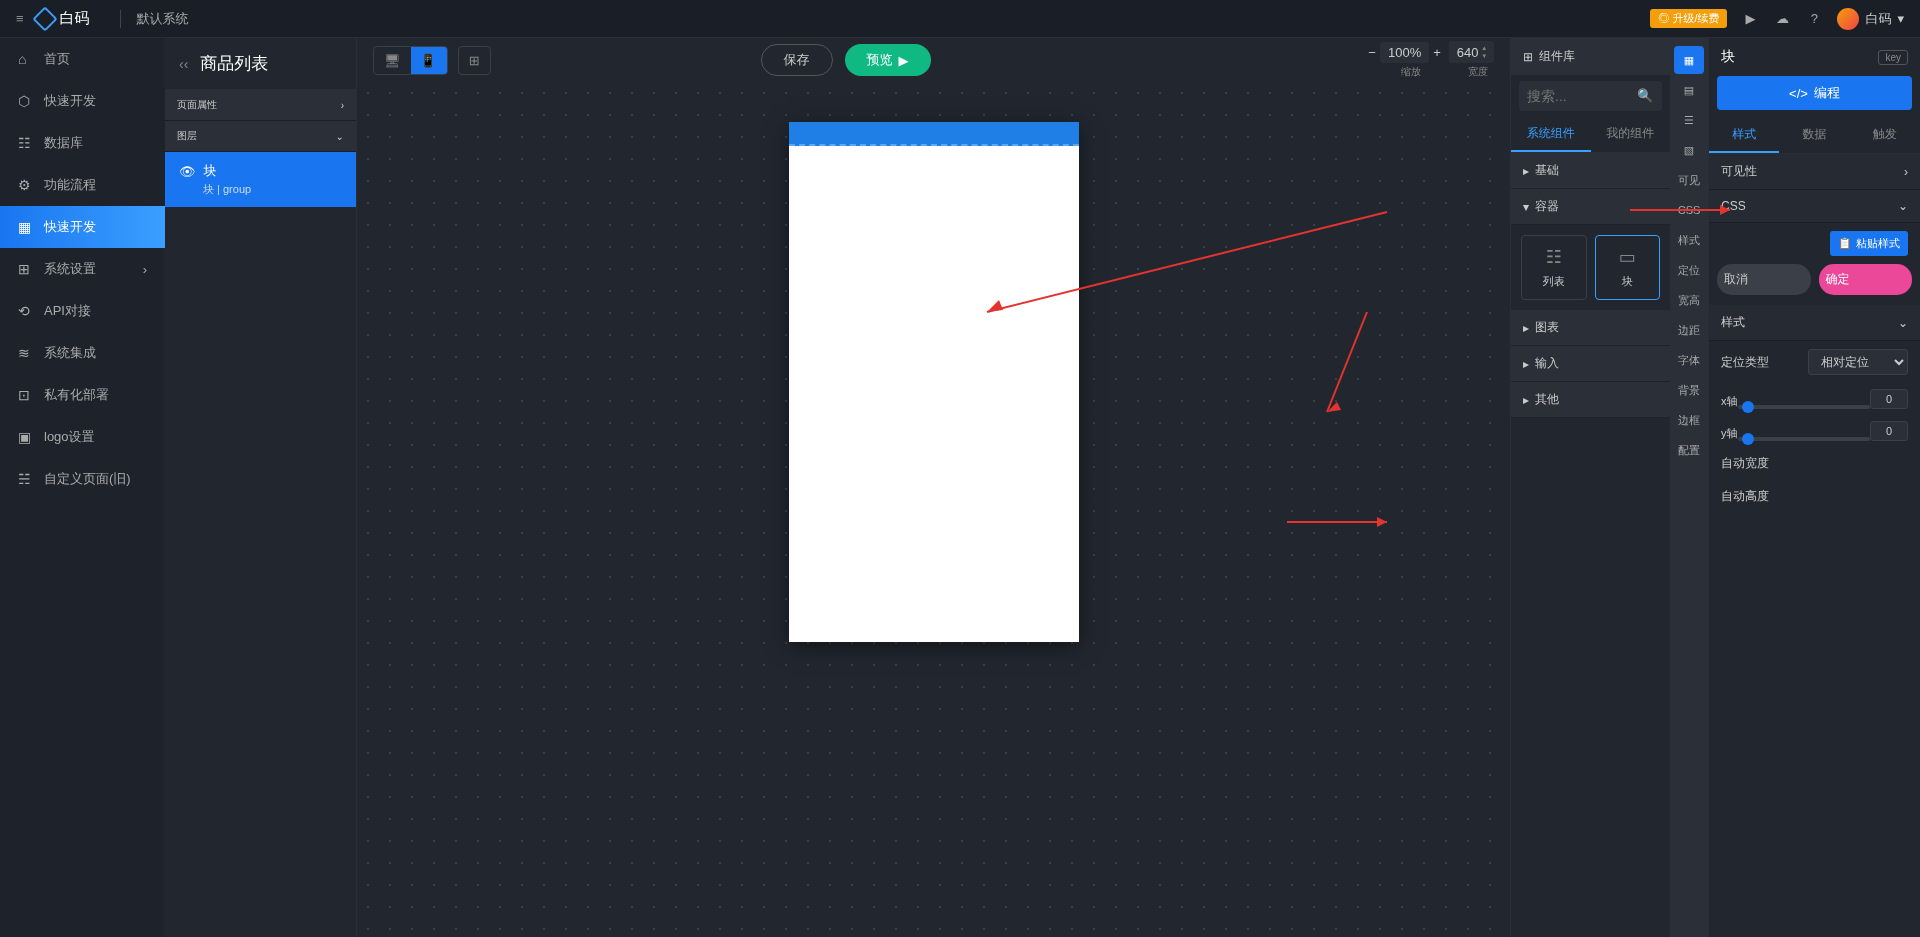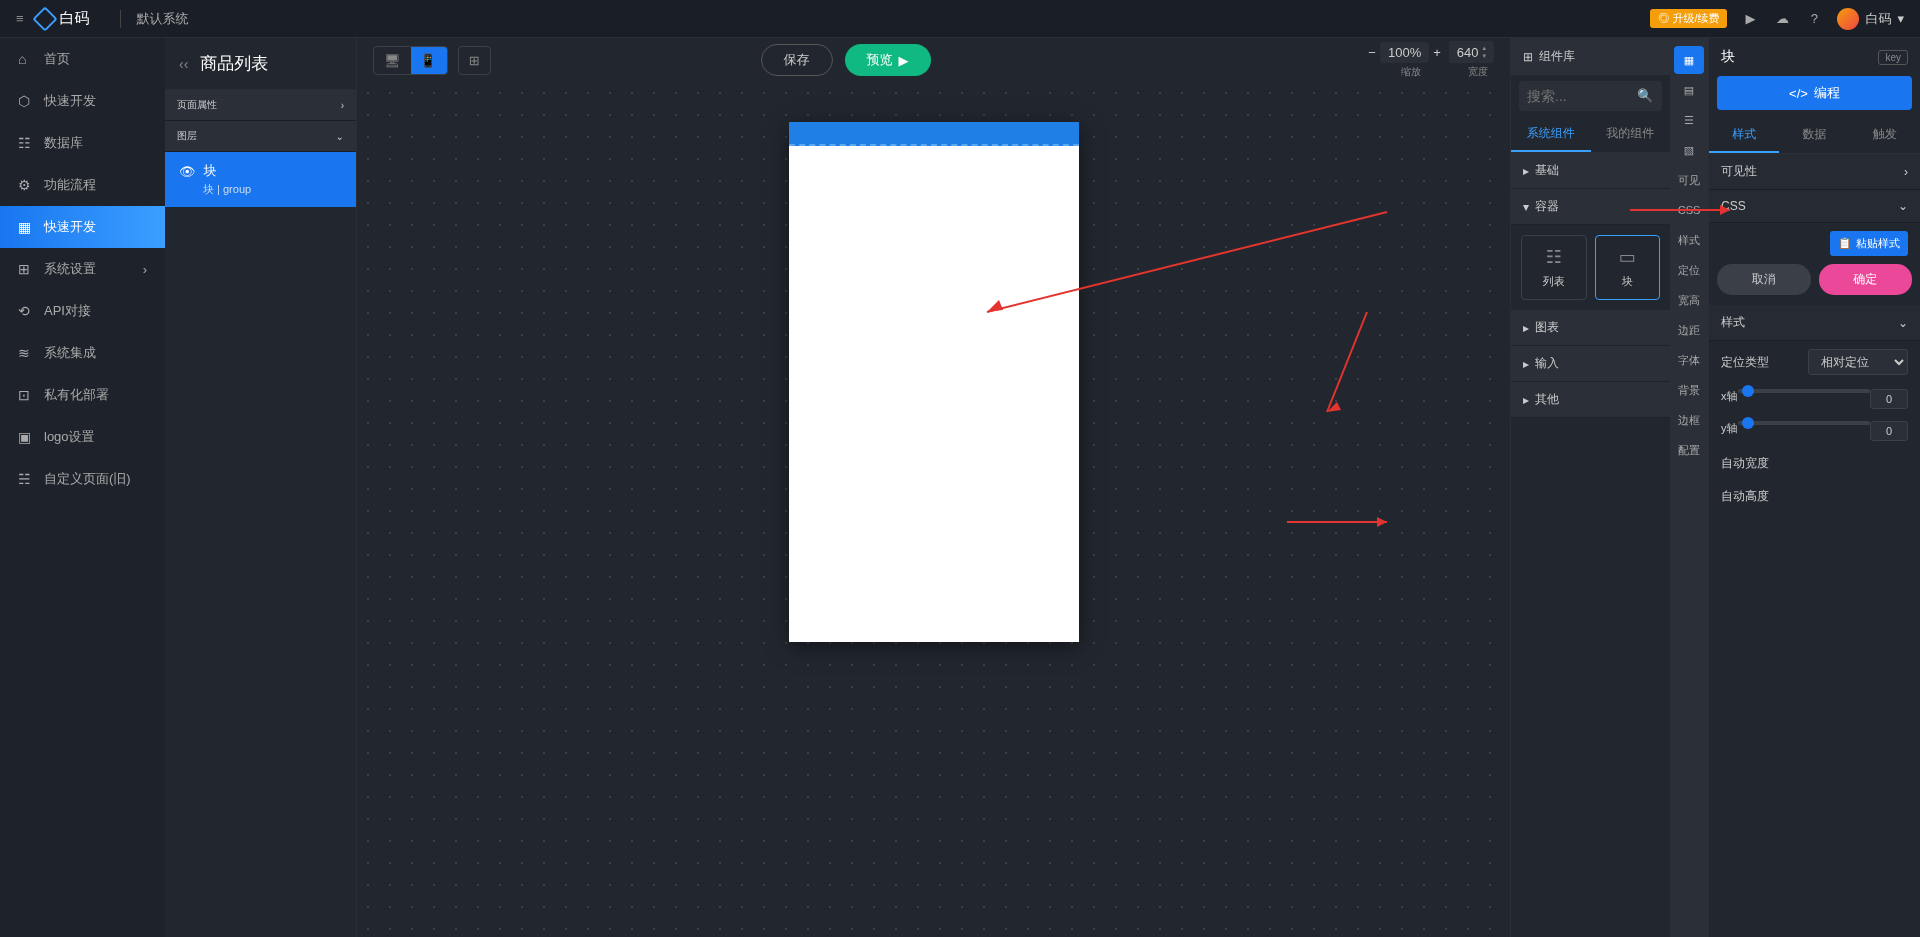--- a/index.html
+++ b/index.html
@@ -90,28 +90,28 @@
 .props-tabs { display: flex; border-bottom: 1px solid #2a2e36; }
 .props-tab { flex: 1; text-align: center; padding: 8px 0; font-size: 12px; cursor: pointer; color: #888; }
 .props-tab.active { color: #3a9fff; border-bottom: 2px solid #3a9fff; }
 .prop-section { padding: 9px 12px; background: #262b33; border-bottom: 1px solid #1a1e26; display: flex; justify-content: space-between; align-items: center; font-size: 12px; cursor: pointer; }
 .paste-btn { margin-left: auto; background: #1976f0; color: #fff; padding: 5px 8px; border-radius: 3px; font-size: 11px; display: flex; align-items: center; gap: 4px; }
 .css-header { padding: 8px 12px; display: flex; align-items: center; gap: 8px; }
 .unit-row { padding: 8px 12px; display: flex; justify-content: space-between; align-items: center; font-size: 12px; }
 .unit-select { background: #2a2f38; border: 1px solid #3a3f48; color: #ccc; padding: 4px 8px; border-radius: 3px; width: 60px; font-size: 12px; }
 .css-textarea { margin: 0 8px 8px; background: #2a2f38; border: none; color: #ddd; padding: 8px; font-family: monospace; font-size: 12px; resize: vertical; min-height: 200px; width: calc(100% - 16px); }
 .btn-row { display: flex; gap: 8px; padding: 0 8px 10px; }
-.btn-cancel, .btn-confirm { flex: 1; padding: 7px; text-align: center; border-radius: 15px; cursor: pointer; font-size: 12px; }
+.btn-cancel, .btn-confirm { flex: 1; padding: 7px; border-radius: 15px; cursor: pointer; font-size: 12px; }
 .btn-cancel { background: #3a3f48; }
 .btn-confirm { background: #ec4899; color: #fff; }
 .prop-row { padding: 8px 12px; display: flex; justify-content: space-between; align-items: center; font-size: 12px; }
 .prop-select { background: #2a2f38; border: 1px solid #3a3f48; color: #ccc; padding: 4px 8px; border-radius: 3px; width: 100px; font-size: 12px; }
 .toggle-row { display: flex; gap: 6px; padding: 0 12px 10px; }
 .toggle-btn { flex: 1; padding: 6px; background: #2a2f38; text-align: center; border-radius: 3px; cursor: pointer; font-size: 12px; }
-.slider-row { padding: 6px 12px; display: flex; align-items: flex-start; gap: 0; font-size: 11px; }
+.slider-row { padding: 6px 12px; display: flex; align-items: flex-end; gap: 0; font-size: 11px; }
 .slider { flex: 1; height: 4px; background: #3a3f48; border-radius: 2px; position: relative; }
 .slider-thumb { position: absolute; left: 4px; top: -4px; width: 12px; height: 12px; border-radius: 50%; background: #1976f0; }
 .num-input { width: 38px; background: #2a2f38; border: 1px solid #3a3f48; color: #ccc; padding: 3px 4px; border-radius: 3px; text-align: center; font-size: 11px; }
 
 svg { width: 1em; height: 1em; }
 </style>
 </head>
 <body>
 
 <div class="top-header">

